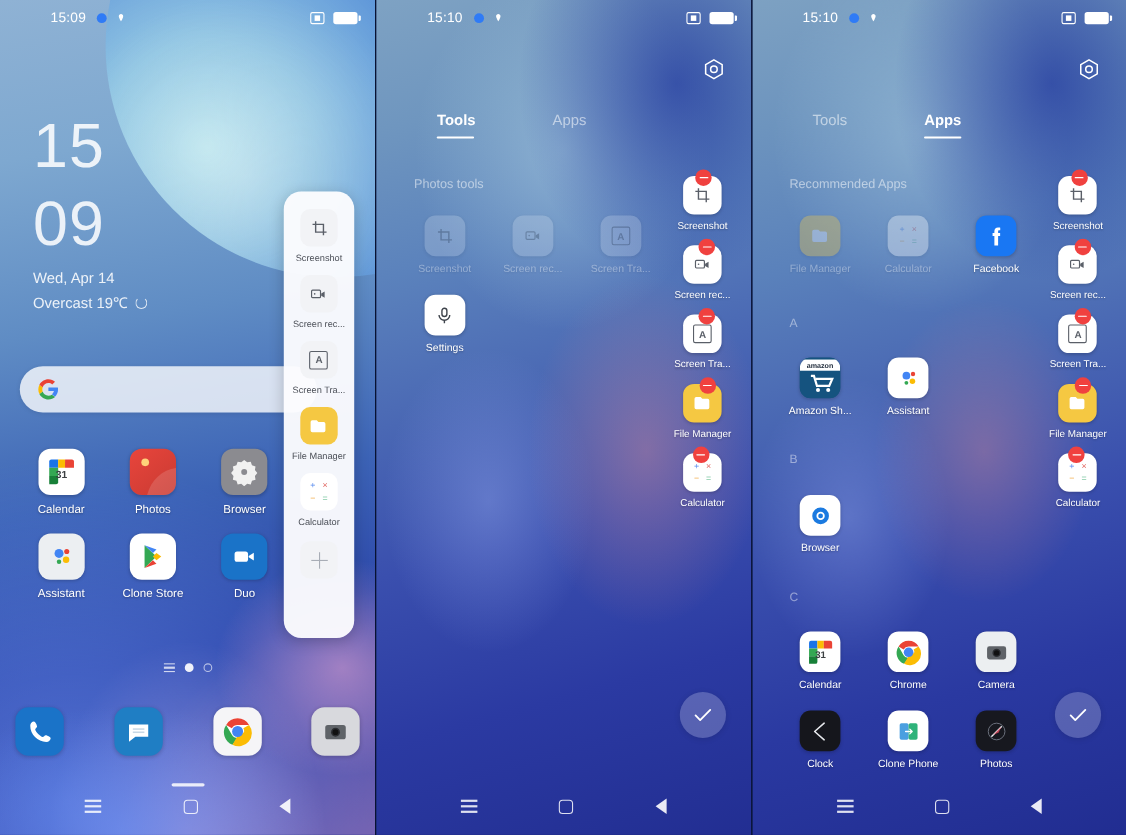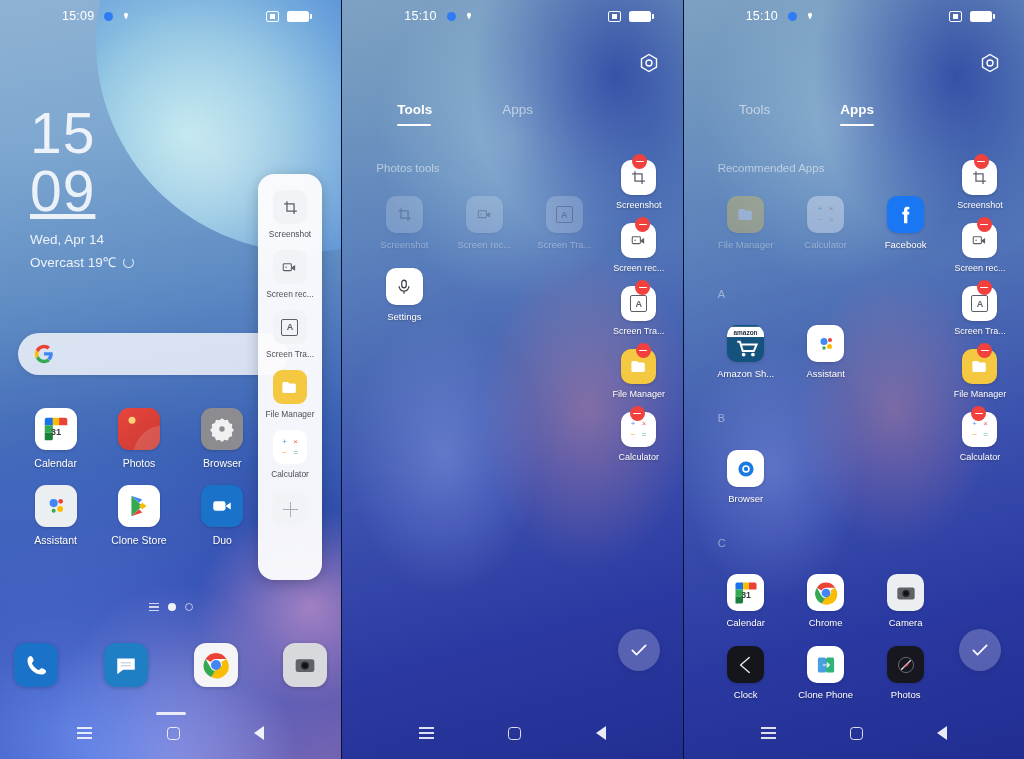--- a/index.html
+++ b/index.html
@@ -62,39 +62,39 @@
   .wall3 { background:
       radial-gradient(ellipse 42% 26% at 62% 54%, rgba(225,135,148,.36) 0%, rgba(225,135,148,0) 70%),
       radial-gradient(ellipse 38% 24% at 26% 62%, rgba(150,170,240,.36) 0%, rgba(150,170,240,0) 70%),
       radial-gradient(ellipse 55% 30% at 45% 16%, rgba(168,203,223,.5) 0%, rgba(168,203,223,0) 72%),
       linear-gradient(165deg,#7da1c2 0%, #6d94be 14%, #5a81bb 30%, #4967b3 46%, #394ead 62%, #2a39a1 80%, #212d91 100%);
   }
 
   
   .statusbar {
     position: absolute; top: 0; left: 0; right: 0; height: 32px;
-    display: flex; align-items: center; padding: 0 32px;
+    display: flex; align-items: center; padding: 0 16px;
     font-size: 12px; color: #fff; letter-spacing: .2px;
   }
   .sb-time { margin-left: 30px; font-size: 12.5px; font-weight: 400; }
   .sb-dot { width: 9px; height: 9px; border-radius: 50%; background: #2f7bf6; margin-left: 10px; }
   .sb-pin { margin-left: 9px; width: 8px; height: 8px; }
   .sb-spacer { flex: 1; }
   .sb-cast { width: 13px; height: 11px; border: 1.6px solid #fff; border-radius: 2px;
              display: inline-flex; align-items: center; justify-content: center; }
   .sb-cast i { width: 5px; height: 5px; background: #fff; display: block; }
   .sb-batt { margin-left: 8px; width: 22px; height: 11px; border-radius: 2.5px;
              background: #fff; position: relative; }
   .sb-batt::after { content: ""; position: absolute; right: -3px; top: 3px; width: 2px; height: 5px;
              background: #fff; border-radius: 0 1px 1px 0; }
 
   
   .clock { position: absolute; left: 30px; top: 108px; color: rgba(255,255,255,.86); }
   .clock-hh, .clock-mm { font-size: 57px; line-height: 50px; font-weight: 300; letter-spacing: 1px; }
-  .clock-mm { margin-top: 8px; text-decoration: underline; }
+  .clock-mm { margin-top: 21px; }
   .clock-date { margin-top: 16px; font-size: 13.5px; font-weight: 400; color: rgba(255,255,255,.88); }
   .clock-weather { margin-top: 6px; font-size: 13.5px; color: rgba(255,255,255,.88); display: flex; align-items: center; gap: 7px; }
   .refresh-ico { width: 11px; height: 11px; border: 1.4px solid rgba(255,255,255,.8);
                  border-radius: 50%; border-top-color: transparent; display: inline-block; }
 
   
   .gsearch {
     position: absolute; left: 18px; top: 333px; width: 270px; height: 42px;
     border-radius: 21px; background: rgba(255,255,255,.78);
     display: flex; align-items: center; padding-left: 16px;

